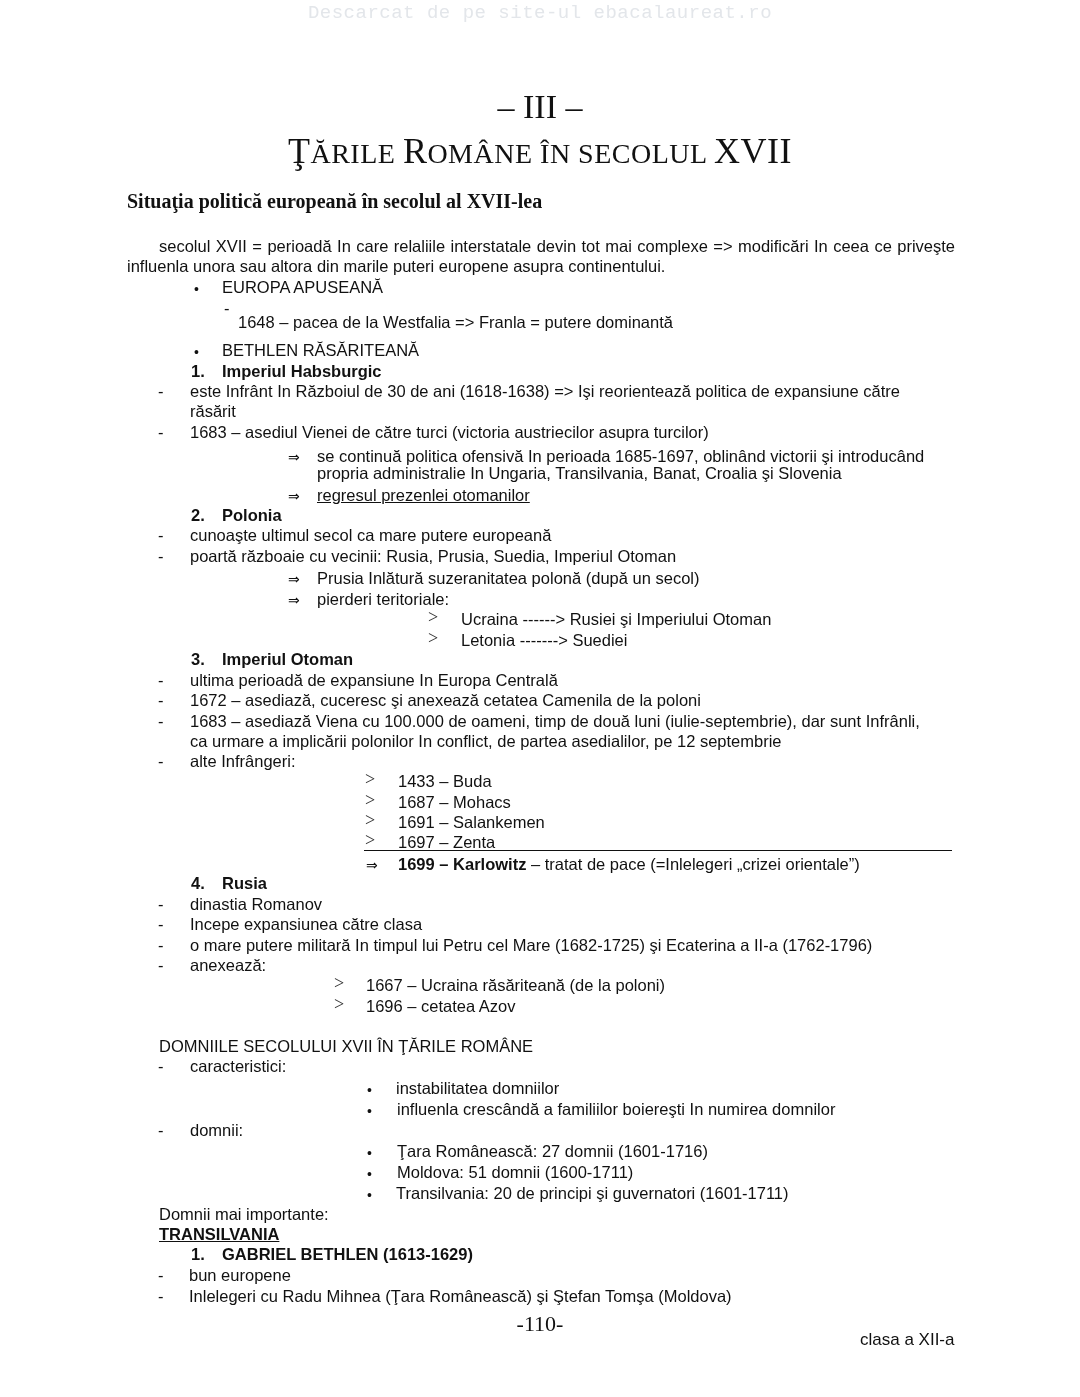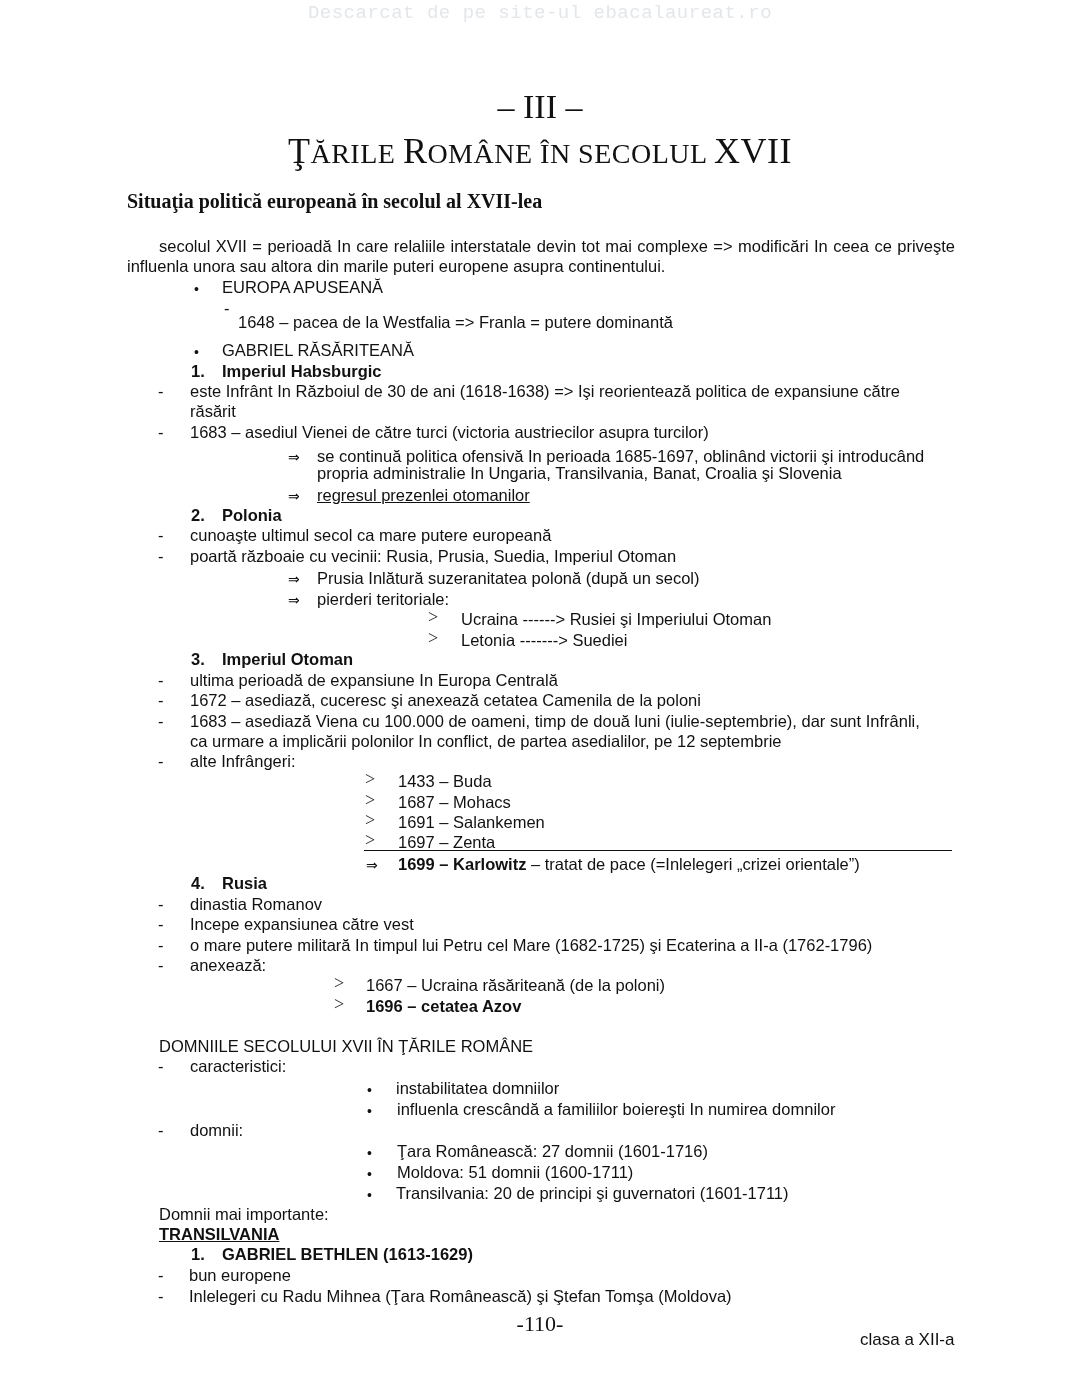--- a/index.html
+++ b/index.html
@@ -39,21 +39,21 @@
 <div class="abs section-title">Situaţia politică europeană în secolul al XVII-lea</div>
 
 <div class="abs t para" style="top:236px;">secolul XVII = perioadă In care relaliile interstatale devin tot mai complexe =&gt; modificări In ceea ce priveşte influenla unora sau altora din marile puteri europene asupra continentului.</div>
 
 <span class="abs t bullet" style="top:279px;left:194px;">•</span>
 <span class="abs t" style="top:277px;left:222px;">EUROPA APUSEANĂ</span>
 <span class="abs t" style="top:298px;left:224px;">-</span>
 <span class="abs t" style="top:298px;left:238px;margin-top:14px;">1648 – pacea de la Westfalia =&gt; Franla = putere dominantă</span>
 
 <span class="abs t bullet" style="top:342px;left:194px;">•</span>
-<span class="abs t" style="top:340px;left:222px;">GABRIEL RĂSĂRITEANĂ</span>
+<span class="abs t" style="top:340px;left:222px;">BETHLEN RĂSĂRITEANĂ</span>
 
 <span class="abs t b" style="top:361px;left:191px;">1.</span>
 <span class="abs t b" style="top:361px;left:222px;">Imperiul Habsburgic</span>
 <span class="abs t dash" style="top:381px;">-</span>
 <span class="abs t" style="top:381px;left:190px;">este Infrânt In Războiul de 30 de ani (1618-1638) =&gt; Işi reorientează politica de expansiune către</span>
 <span class="abs t" style="top:401px;left:190px;">răsărit</span>
 <span class="abs t dash" style="top:422px;">-</span>
 <span class="abs t" style="top:422px;left:190px;">1683 – asediul Vienei de către turci (victoria austriecilor asupra turcilor)</span>
 <span class="abs t arrow" style="top:447px;left:288px;">⇒</span>
 <span class="abs t" style="top:446px;left:317px;">se continuă politica ofensivă In perioada 1685-1697, oblinând victorii şi introducând</span>
@@ -98,29 +98,29 @@
 <span class="abs t" style="top:832px;left:398px;">1697 – Zenta</span>
 <div class="rule" style="top:850px;left:364px;width:588px;"></div>
 <span class="abs t arrow" style="top:855px;left:366px;">⇒</span>
 <span class="abs t" style="top:854px;left:398px;"><span class="b">1699 – Karlowitz</span><span> – tratat de pace (=Inlelegeri „crizei orientale”)</span></span>
 
 <span class="abs t b" style="top:873px;left:191px;">4.</span>
 <span class="abs t b" style="top:873px;left:222px;">Rusia</span>
 <span class="abs t dash" style="top:894px;">-</span>
 <span class="abs t" style="top:894px;left:190px;">dinastia Romanov</span>
 <span class="abs t dash" style="top:914px;">-</span>
-<span class="abs t" style="top:914px;left:190px;">Incepe expansiunea către vest</span>
+<span class="abs t" style="top:914px;left:190px;">Incepe expansiunea către clasa</span>
 <span class="abs t dash" style="top:935px;">-</span>
 <span class="abs t" style="top:935px;left:190px;">o mare putere militară In timpul lui Petru cel Mare (1682-1725) şi Ecaterina a II-a (1762-1796)</span>
 <span class="abs t dash" style="top:955px;">-</span>
 <span class="abs t" style="top:955px;left:190px;">anexează:</span>
 <span class="abs gt" style="top:973px;left:334px;">&gt;</span>
 <span class="abs t" style="top:975px;left:366px;">1667 – Ucraina răsăriteană (de la poloni)</span>
 <span class="abs gt" style="top:994px;left:334px;">&gt;</span>
-<span class="abs t" style="top:996px;left:366px;font-weight:bold;">1696 – cetatea Azov</span>
+<span class="abs t" style="top:996px;left:366px;">1696 – cetatea Azov</span>
 
 <span class="abs t" style="top:1036px;left:159px;">DOMNIILE SECOLULUI XVII ÎN ŢĂRILE ROMÂNE</span>
 <span class="abs t dash" style="top:1056px;">-</span>
 <span class="abs t" style="top:1056px;left:190px;">caracteristici:</span>
 <span class="abs t bullet" style="top:1080px;left:367px;">•</span>
 <span class="abs t" style="top:1078px;left:396px;"> instabilitatea domniilor</span>
 <span class="abs t bullet" style="top:1101px;left:367px;">•</span>
 <span class="abs t" style="top:1099px;left:397px;">influenla crescândă a familiilor boiereşti In numirea domnilor</span>
 <span class="abs t dash" style="top:1120px;">-</span>
 <span class="abs t" style="top:1120px;left:190px;">domnii:</span>

